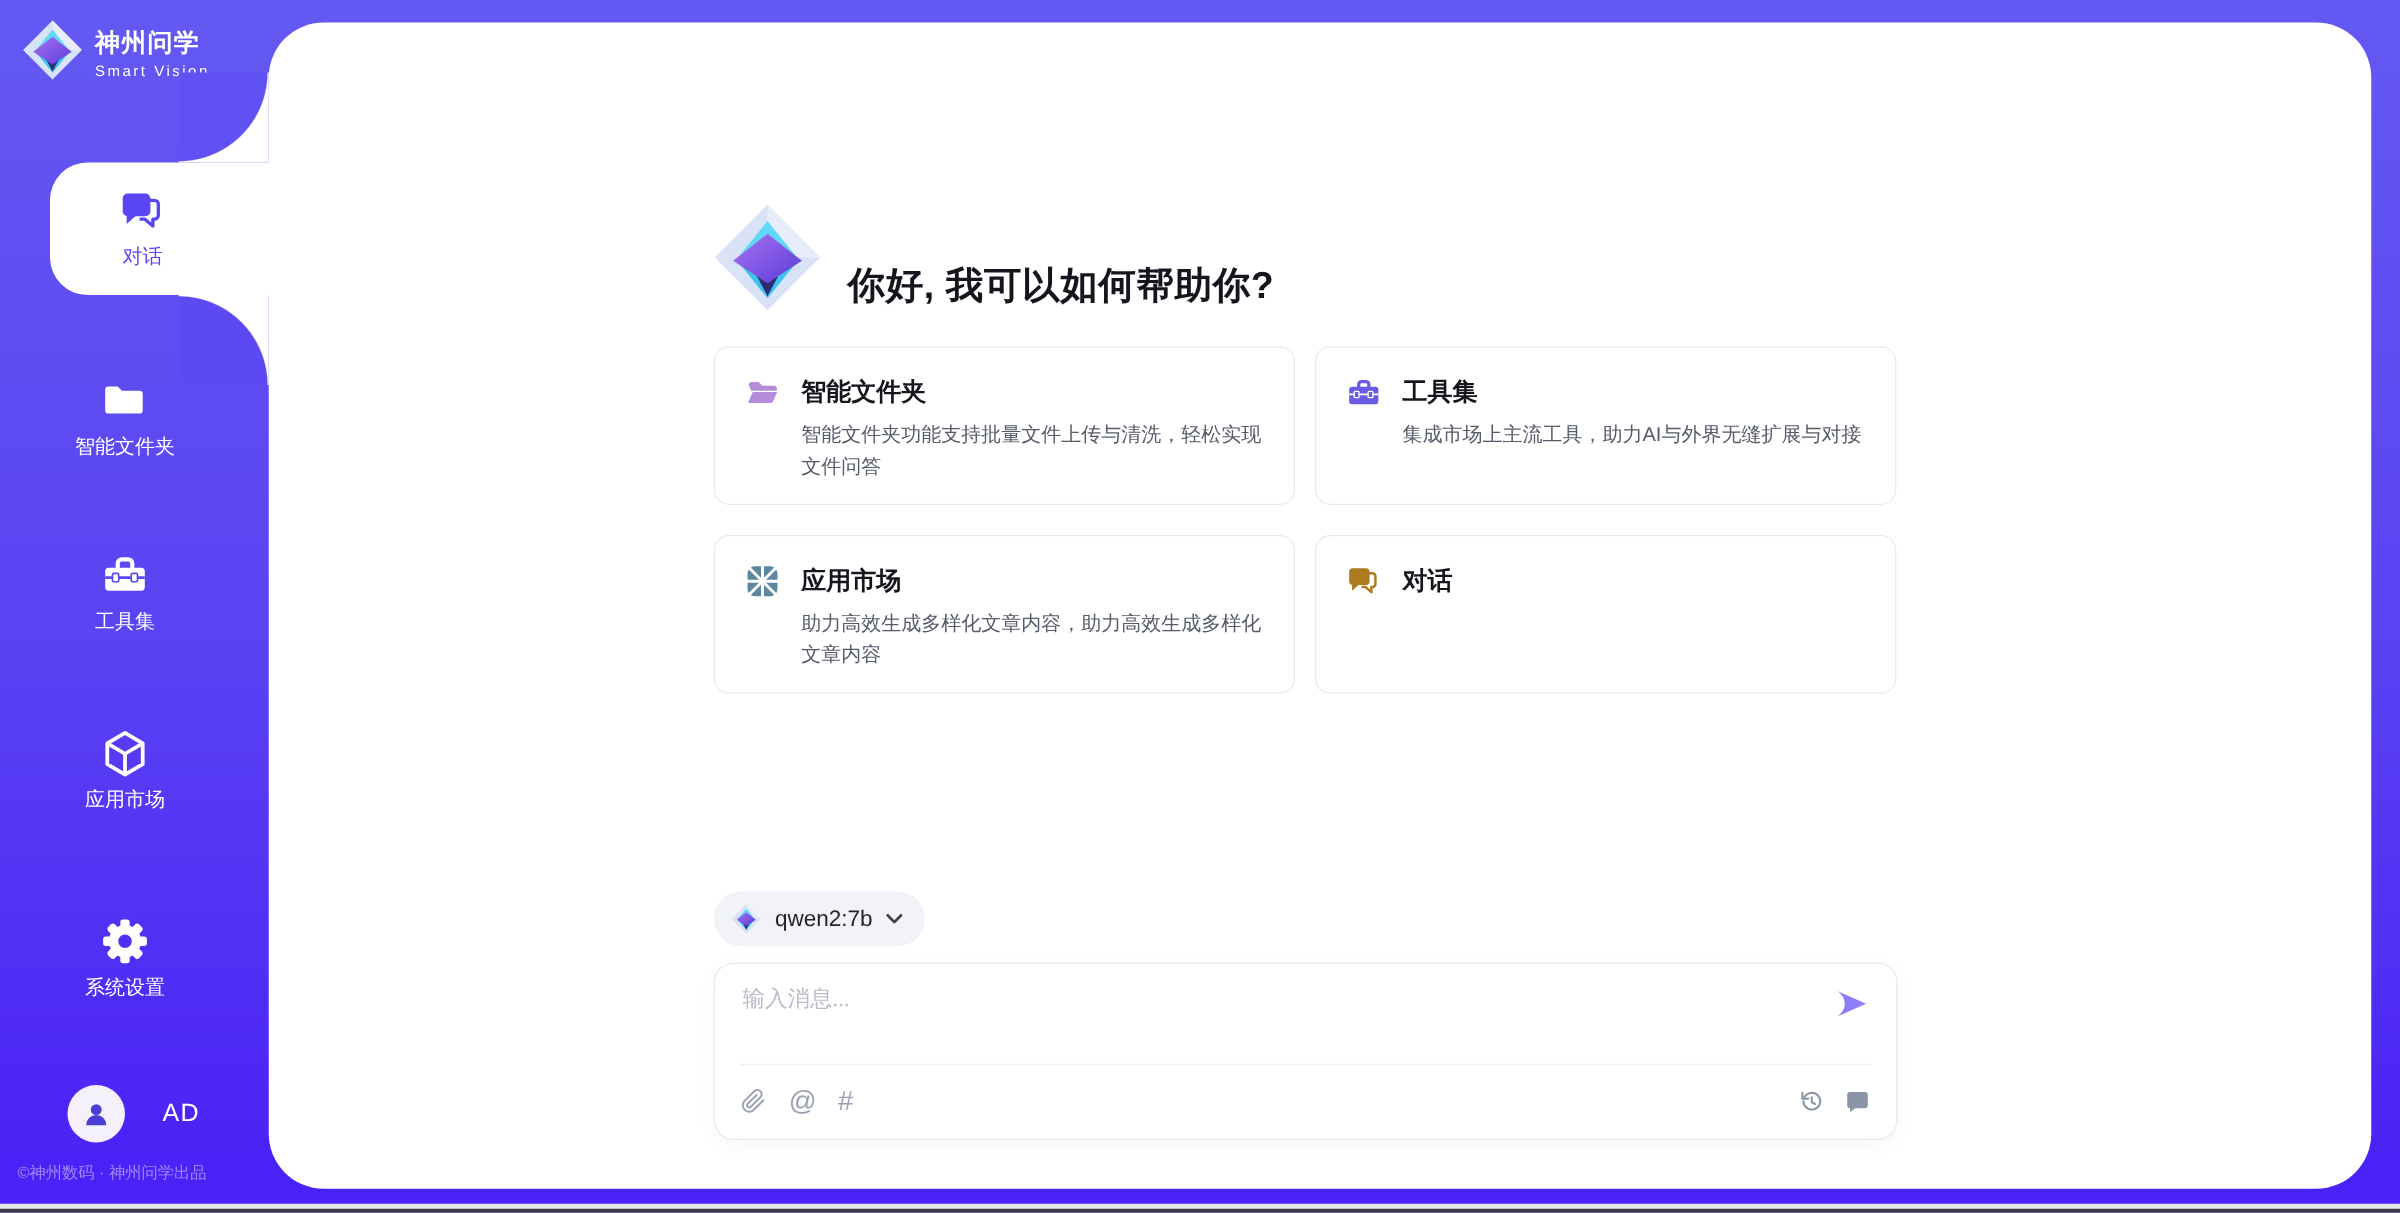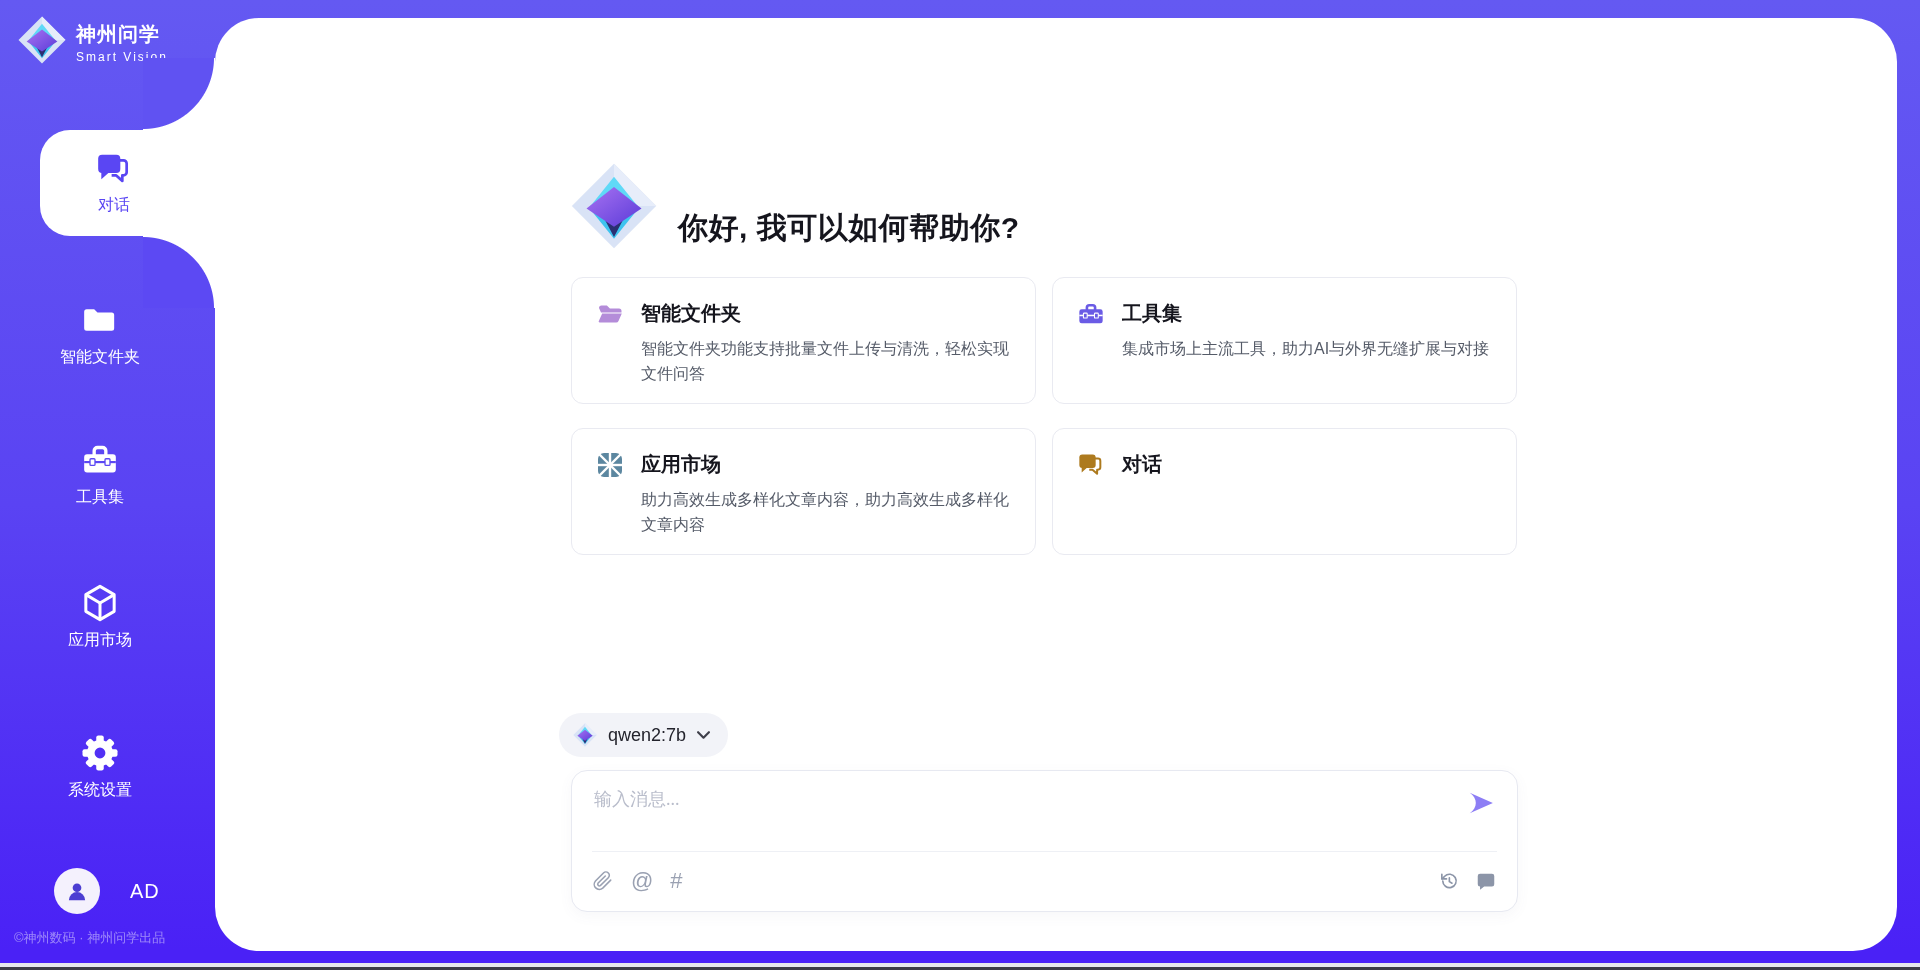--- a/index.html
+++ b/index.html
@@ -38,21 +38,21 @@
   .hero-title { font-size:30px; font-weight:800; color:#15151d; letter-spacing:.5px; }
   
   .cards { position:absolute; left:356px; top:259px; display:grid;
            grid-template-columns:465px 465px; grid-auto-rows:127px; column-gap:16px; row-gap:24px; }
   .card { border:1px solid #e9eaf1; border-radius:12px; background:#fff;
           padding:21px 24px; display:flex; gap:17px; cursor:pointer; }
   .card-icon { width:28px; height:28px; flex:0 0 28px; margin-top:1px; }
   .card-title { font-size:20px; font-weight:800; color:#15151d; margin:1px 0 9px; }
   .card-desc  { font-size:16px; color:#555b68; line-height:25px; max-width:380px; }
   
-  .model-pill { position:absolute; left:344px; top:695px; height:44px; padding:0 18px 0 14px;
+  .model-pill { position:absolute; left:356px; top:695px; height:44px; padding:0 18px 0 14px;
     background:#f2f3f8; border-radius:22px; display:inline-flex; align-items:center; gap:11px; cursor:pointer;justify-content:space-between; }
   .model-name { font-size:18px; color:#23232c; }
   
   .composer { position:absolute; left:356px; top:752px; width:947px; height:142px; background:#fff;
     border:1px solid #e7e9f1; border-radius:16px; box-shadow:0 4px 14px rgba(100,100,140,.05); }
   .composer-top { position:relative; height:80px;font-family:Liberation Serif, serif; }
   .msg-input { position:absolute; left:22px; top:16px; width:860px; height:52px; border:none; outline:none;
     resize:none; font-size:18px; font-family:inherit; color:#33333c; background:transparent; }
   .msg-input::placeholder { color:#b9bdcb; }
   .send-btn { position:absolute; right:20px; top:17px; width:32px; height:32px; cursor:pointer; border:none; background:none; }

